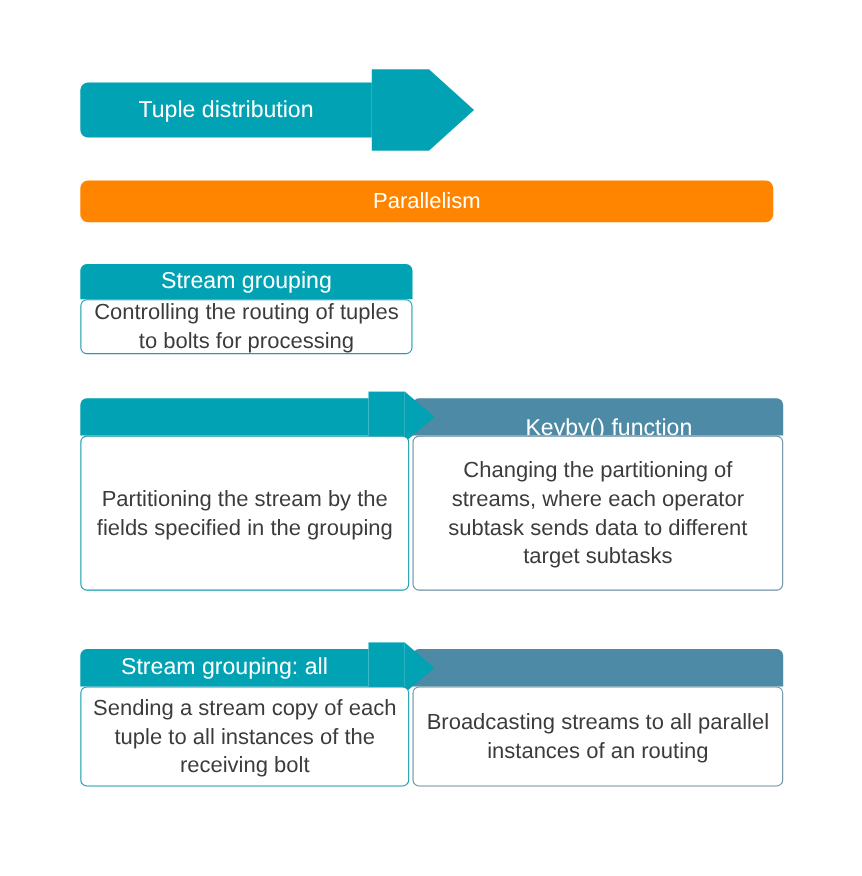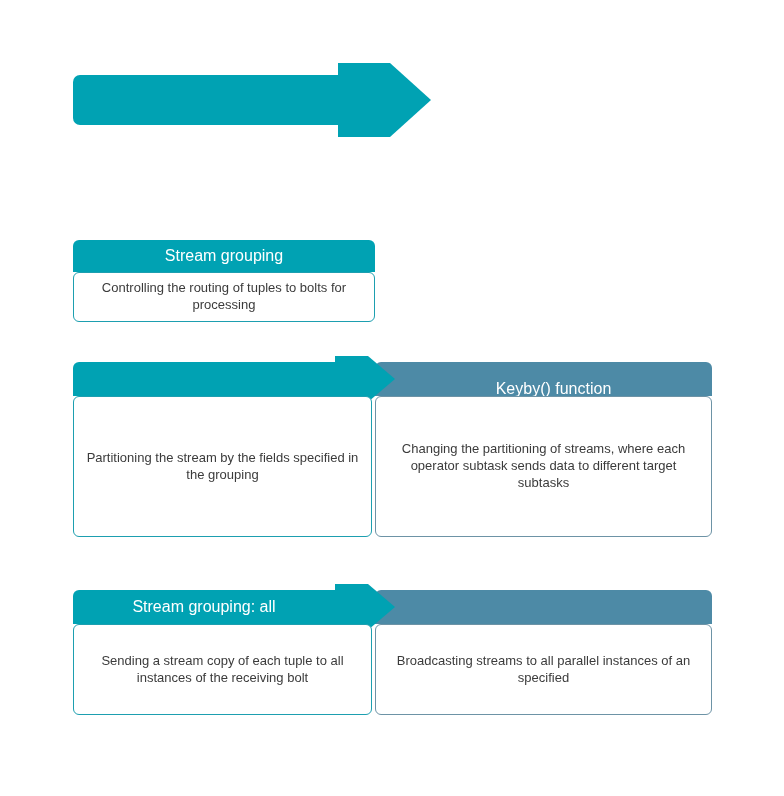--- a/index.html
+++ b/index.html
@@ -99,46 +99,50 @@
   }
   .teal-body {
     border: 1.4px solid #1d9fb0;
     border-radius: 6px;
   }
   .blue-body {
     border: 1.4px solid #6d93a6;
     border-radius: 6px;
   }
 
-  .fs-head   { font-size: 16px; }
+  .fs-head   { font-size: 21px; }
   .fs-banner { font-size: 21px; }
   .fs-bar    { font-size: 20px; }
-  .fs-body   { font-size: 13px; align-items: center; }
+  .fs-body   { font-size: 20px; align-items: center; }
 </style>
 </head>
 <body>
 
 <div class="canvas">
 
   <div class="abs banner" style="top:75px; height:50px;">
 
     <div class="banner-right"></div>
 
     <div class="banner-left" style="width:265px;"></div>
 
     <div class="banner-arrow" style="left:265px; top:-12px; width:52px; height:74px;"></div>
     <div class="banner-arrow" style="left:317px; top:-12px; width:0; height:0; background:transparent;
                 border-top:37px solid transparent;
                 border-bottom:37px solid transparent;
                 border-left:41px solid #00a2b3;"></div>
 
+    <div class="banner-label fs-banner" style="left:0; width:265px;">Tuple distribution</div>
 
     <div class="banner-label fs-banner" style="left:358px; width:272px;">Event distribution</div>
   </div>
 
+  <div class="abs solid-bar fs-bar" style="top:164px; height:38px; background:#ff8500;">
+    <span>Parallelism</span>
+  </div>
 
   <div class="abs card-header teal-header fs-head" style="left:73px; top:240px; width:302px; height:32px;">
     <span>Stream grouping</span>
   </div>
   <div class="abs card-body teal-body fs-body" style="left:73px; top:272px; width:302px; height:50px;">
     <p>Controlling the routing of tuples to bolts for processing</p>
   </div>
 
   <div class="abs" style="left:375px; top:362px; width:337px; height:34px; background:#4d8aa6;
               border-top-left-radius:6px; border-top-right-radius:6px;"></div>
@@ -174,16 +178,16 @@
               border-left:27px solid #00a2b3;"></div>
 
   <div class="abs card-header fs-head" style="left:73px; top:590px; width:262px; height:34px; background:transparent;">
     <span>Stream grouping: all</span>
   </div>
 
   <div class="abs card-body teal-body fs-body" style="left:73px; top:624px; width:299px; height:91px;">
     <p>Sending a stream copy of each tuple to all instances of the receiving bolt</p>
   </div>
   <div class="abs card-body blue-body fs-body" style="left:375px; top:624px; width:337px; height:91px;">
-    <p>Broadcasting streams to all parallel instances of an specified</p>
+    <p>Broadcasting streams to all parallel instances of an routing</p>
   </div>
 
 </div>
 
 </body></html>

